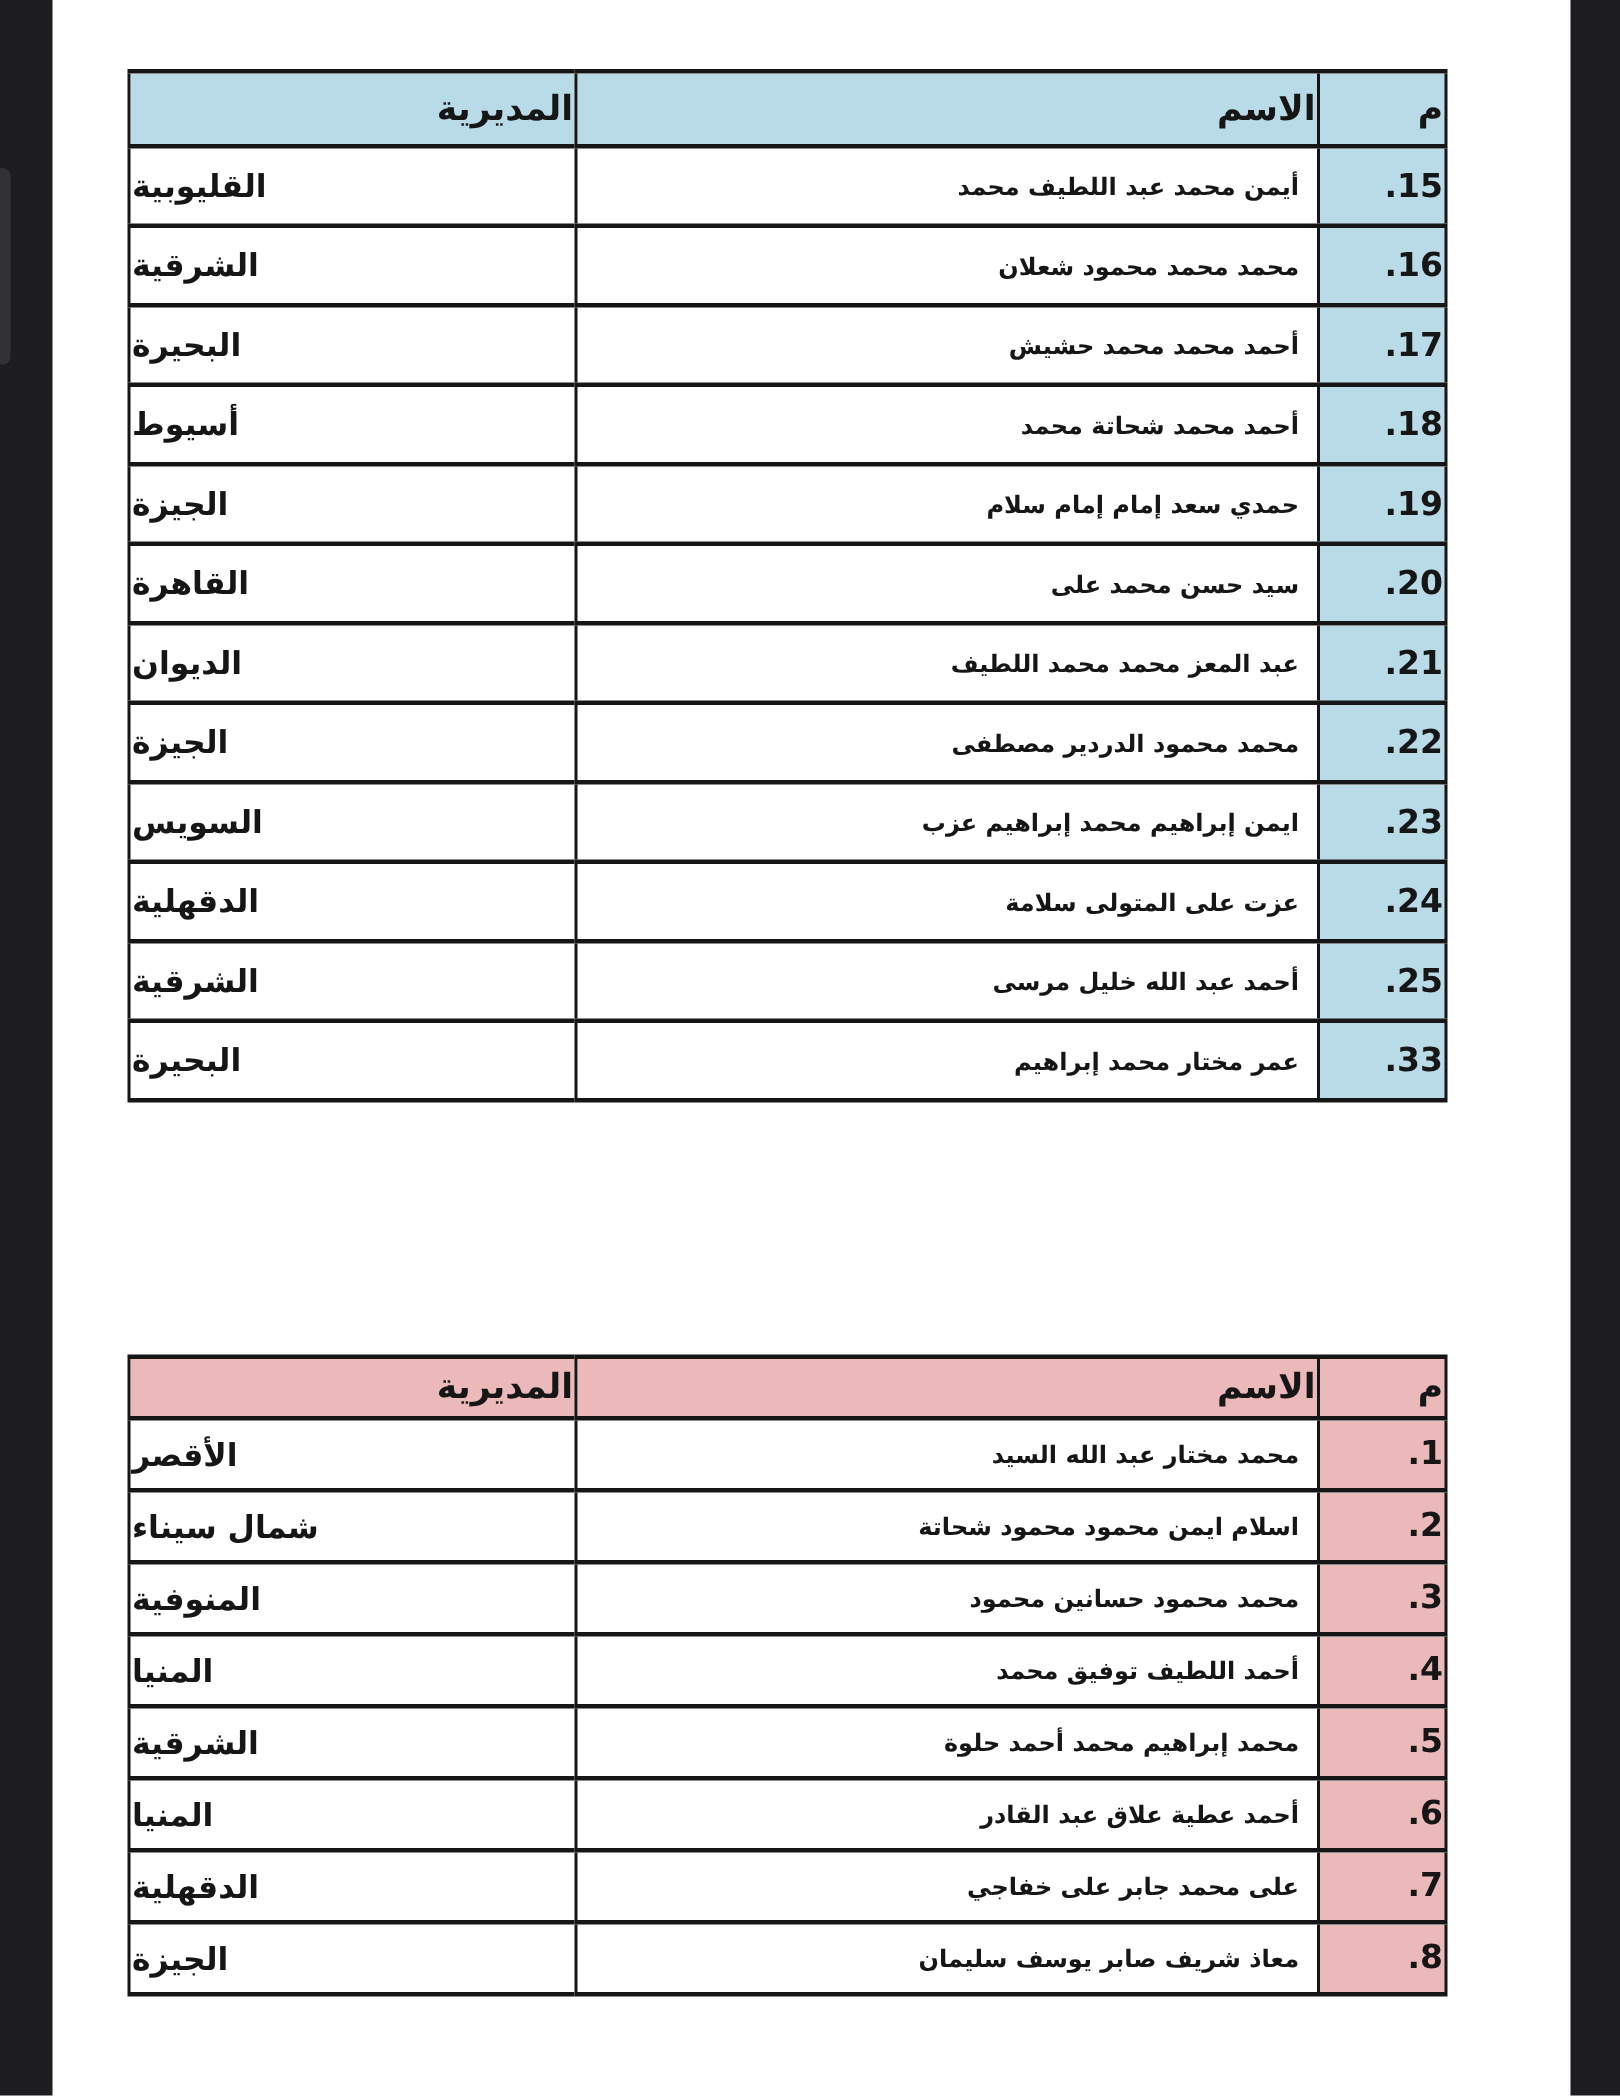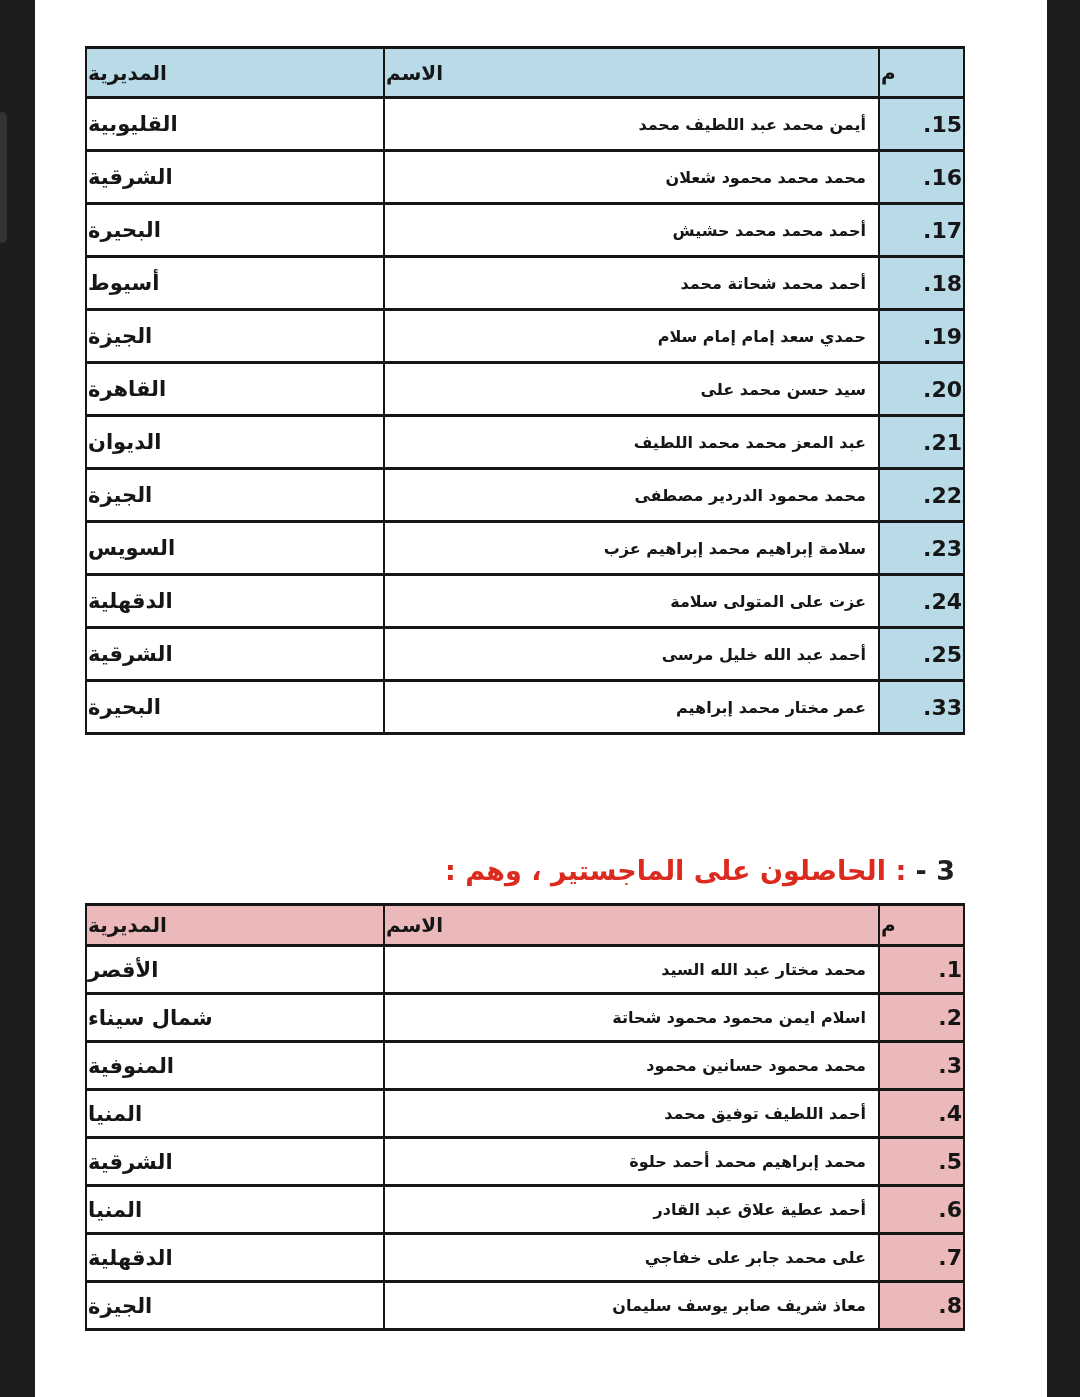--- a/index.html
+++ b/index.html
@@ -53,22 +53,22 @@
     border: 2px solid #161616;
     border-top-width: 3px;
     border-bottom-width: 3px;
     font-weight: bold;
     color: #161616;
     vertical-align: middle;
     overflow: hidden;
     white-space: nowrap;
   }
   table.roster th {
-    text-align: left;
-    font-size: 20px;
+    text-align: right;
+    font-size: 23px;
   }
   #table-phd th      { height: 45px; background: var(--accent-phd); }
   #table-phd td      { height: 48px; }
   #table-masters th  { height: 36px; background: var(--accent-masters); }
   #table-masters td  { height: 43px; }
 
   td.cell-num  { text-align: right; font-size: 22px; }
   #table-phd     td.cell-num { background: var(--accent-phd); }
   #table-masters td.cell-num { background: var(--accent-masters); }
   td.cell-name { text-align: right; padding-right: 12px; font-size: 16px; }
@@ -159,21 +159,21 @@
         </tr>
 
         <tr>
           <td class="cell-num">22.</td>
           <td class="cell-name">محمد محمود الدردير مصطفى</td>
           <td class="cell-dir">الجيزة</td>
         </tr>
 
         <tr>
           <td class="cell-num">23.</td>
-          <td class="cell-name">سلامة إبراهيم محمد إبراهيم عزب</td>
+          <td class="cell-name">ايمن إبراهيم محمد إبراهيم عزب</td>
           <td class="cell-dir">السويس</td>
         </tr>
 
         <tr>
           <td class="cell-num">24.</td>
           <td class="cell-name">عزت على المتولى سلامة</td>
           <td class="cell-dir">الدقهلية</td>
         </tr>
 
         <tr>
@@ -183,23 +183,20 @@
         </tr>
 
         <tr>
           <td class="cell-num">33.</td>
           <td class="cell-name">عمر مختار محمد إبراهيم</td>
           <td class="cell-dir">البحيرة</td>
         </tr>
       </tbody>
   </table>
 
-  <div class="section-heading">
-    <span class="h-prefix">3 - </span><span class="h-title">: الحاصلون على الماجستير ، وهم :</span>
-  </div>
 
   <table class="roster" id="table-masters">
     <colgroup>
       <col style="width:85px">
       <col style="width:495px">
       <col style="width:298px">
     </colgroup>
     <thead>
       <tr>
         <th>م</th>

